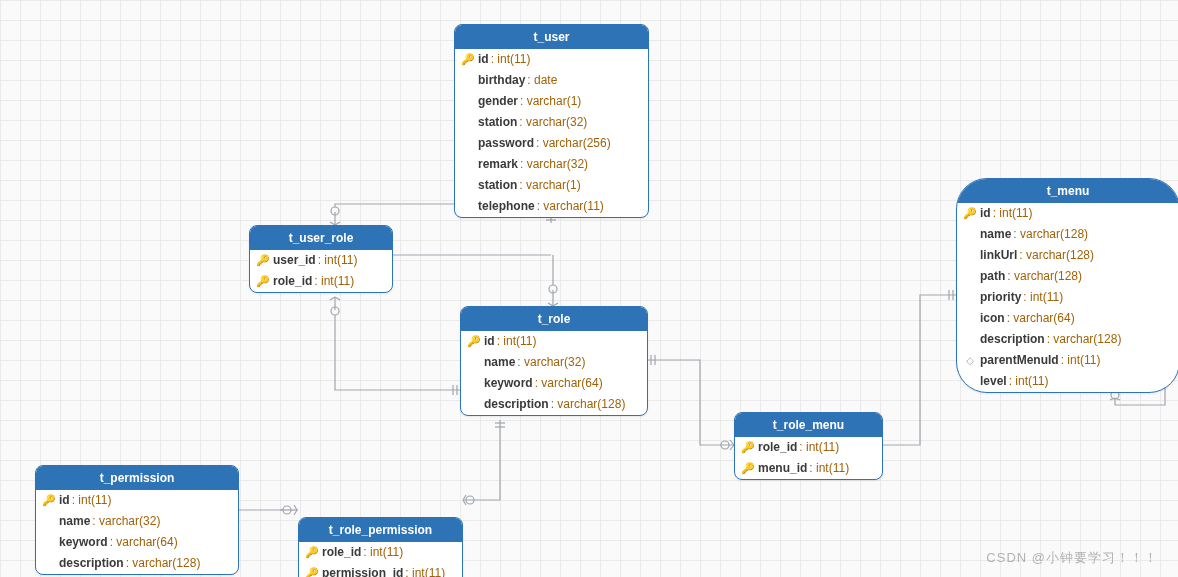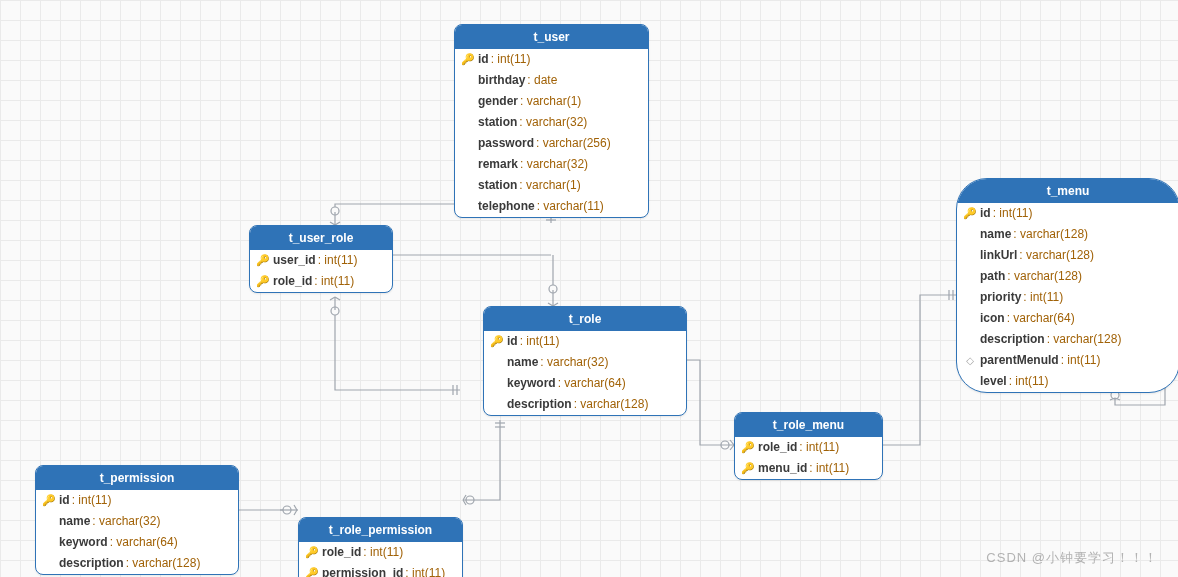--- a/index.html
+++ b/index.html
@@ -169,21 +169,21 @@
         <span class="ico key">🔑</span>
         <span class="fname">user_id</span>
         <span class="ftype">: int(11)</span>
       </div>
       <div class="entity-row">
         <span class="ico key">🔑</span>
         <span class="fname">role_id</span>
         <span class="ftype">: int(11)</span>
       </div>
     </div>
-    <div class="entity" style="left: 460px; top: 306px; width: 204px; margin-left: 23px;">
+    <div class="entity" style="left: 460px; top: 306px; width: 188px;">
       <div class="entity-header">t_role</div>
       <div class="entity-row">
         <span class="ico key">🔑</span>
         <span class="fname">id</span>
         <span class="ftype">: int(11)</span>
       </div>
       <div class="entity-row">
         <span class="ico"></span>
         <span class="fname">name</span>
         <span class="ftype">: varchar(32)</span>

